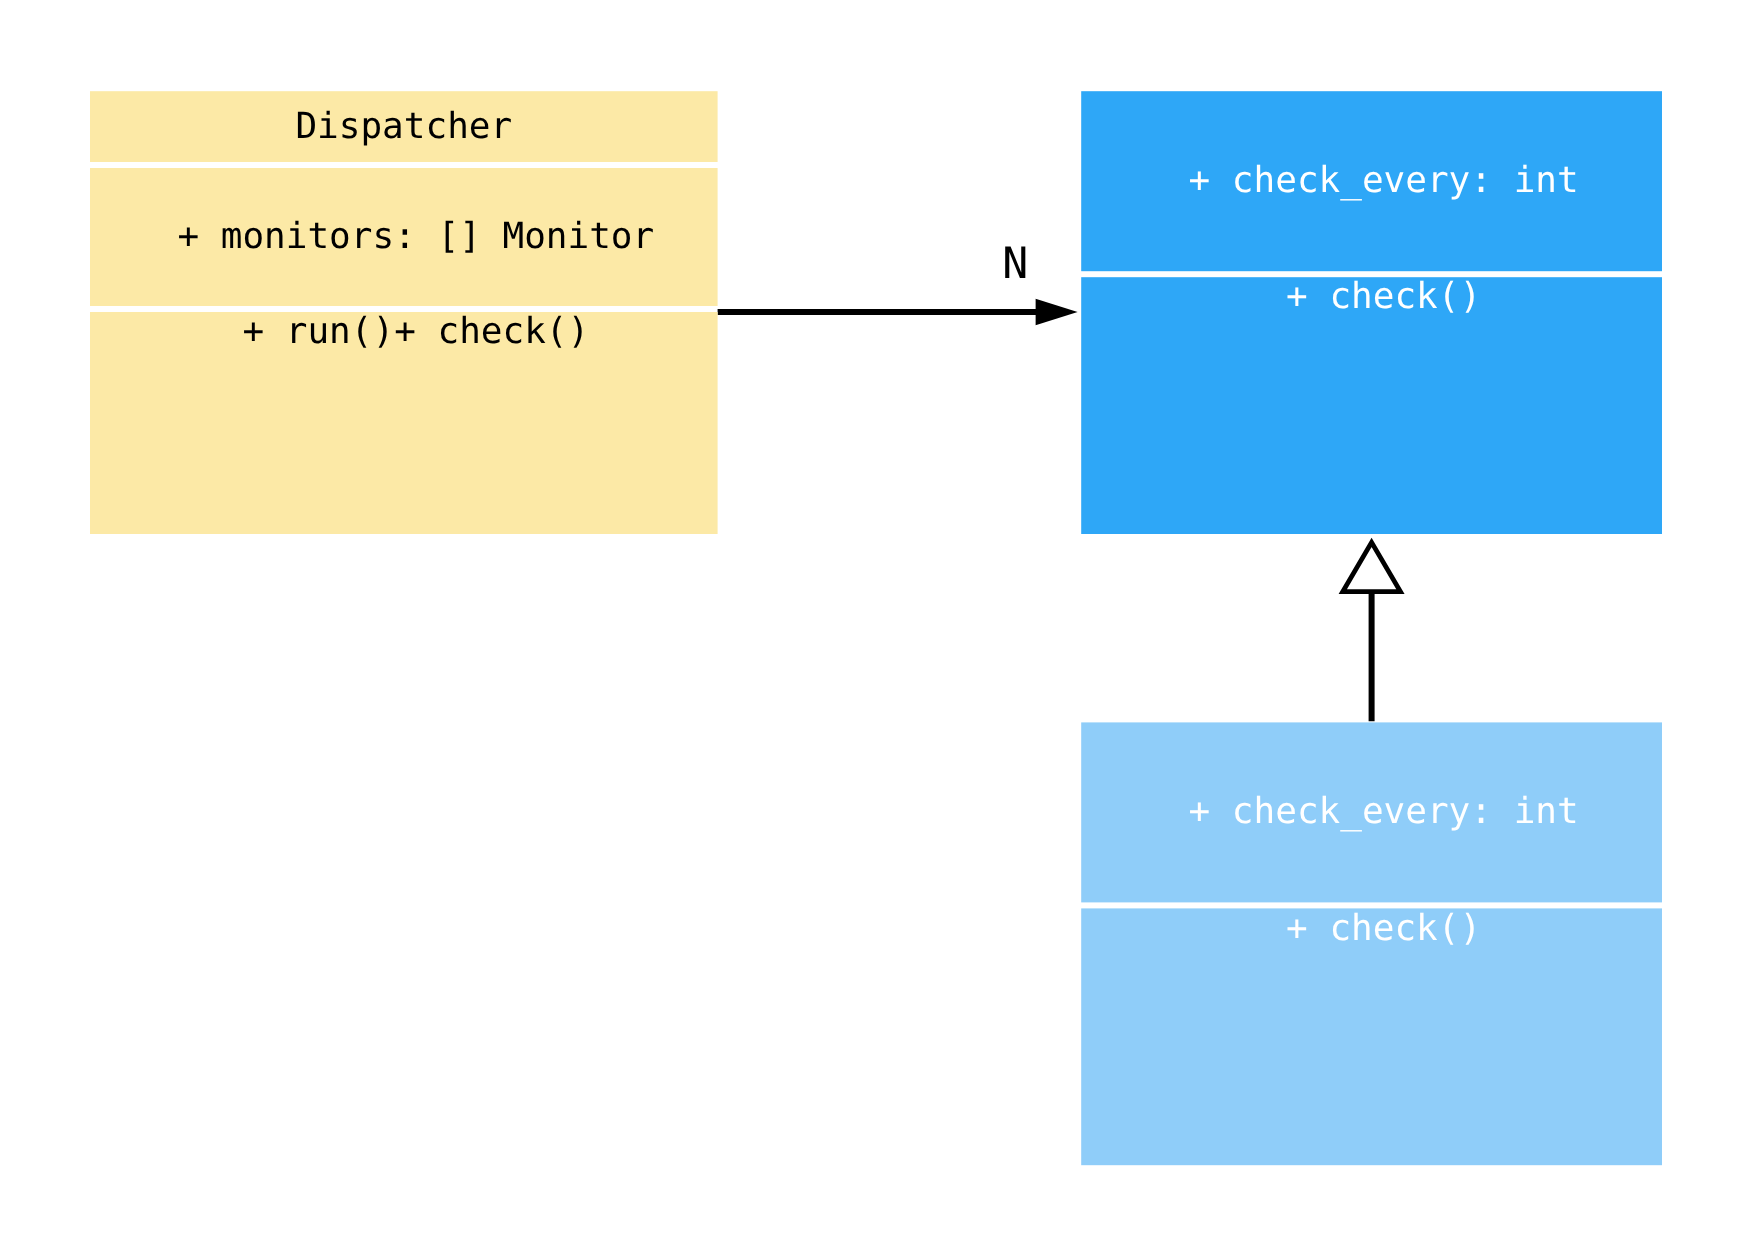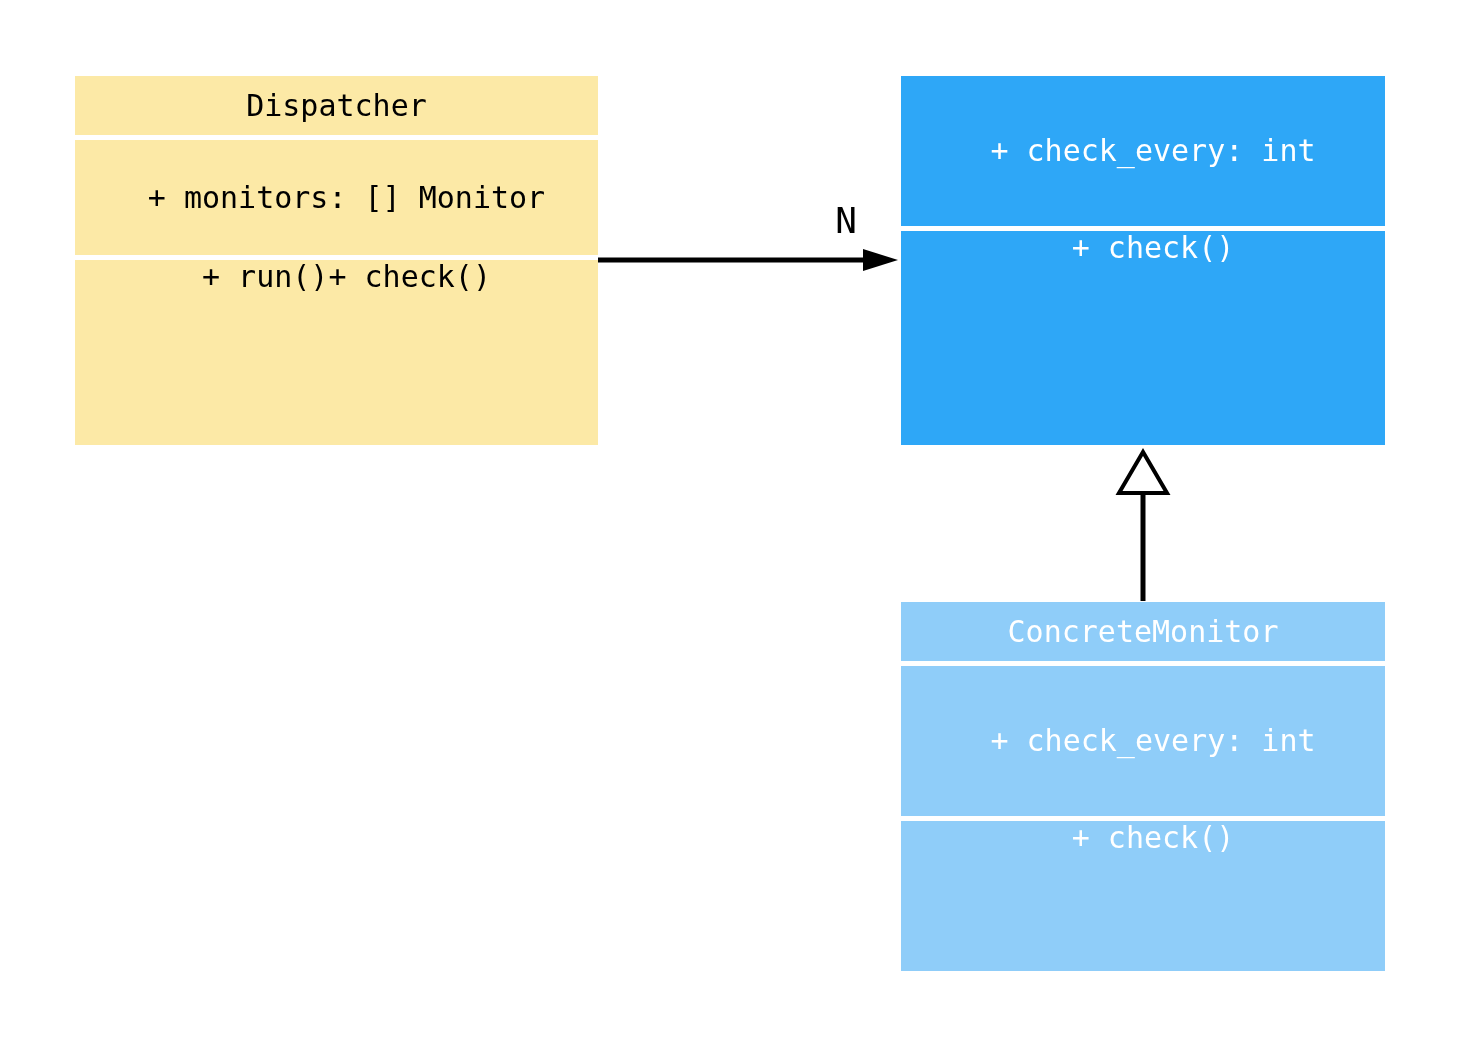--- a/index.html
+++ b/index.html
@@ -100,21 +100,20 @@
   <div class="uml-class monitor" style="color: rgb(255, 255, 255);">
     <div class="compartment uml-attrs" style="background: rgb(46, 167, 247);">
       <div>+ check_every: int</div>
     </div>
     <div class="compartment uml-methods" style="background: rgb(46, 167, 247);">
       <div>+ check()</div>
     </div>
   </div>
 
   <div class="uml-class concrete-monitor" style="color: rgb(255, 255, 255);">
-    <div class="compartment uml-title" style="background: rgb(143, 205, 249);">ConcreteMonitor</div>
     <div class="compartment uml-attrs" style="background: rgb(143, 205, 249);">
       <div>+ check_every: int</div>
     </div>
     <div class="compartment uml-methods" style="background: rgb(143, 205, 249);">
       <div>+ check()</div>
     </div>
   </div>
 
   <div class="assoc-label">N</div>
 

